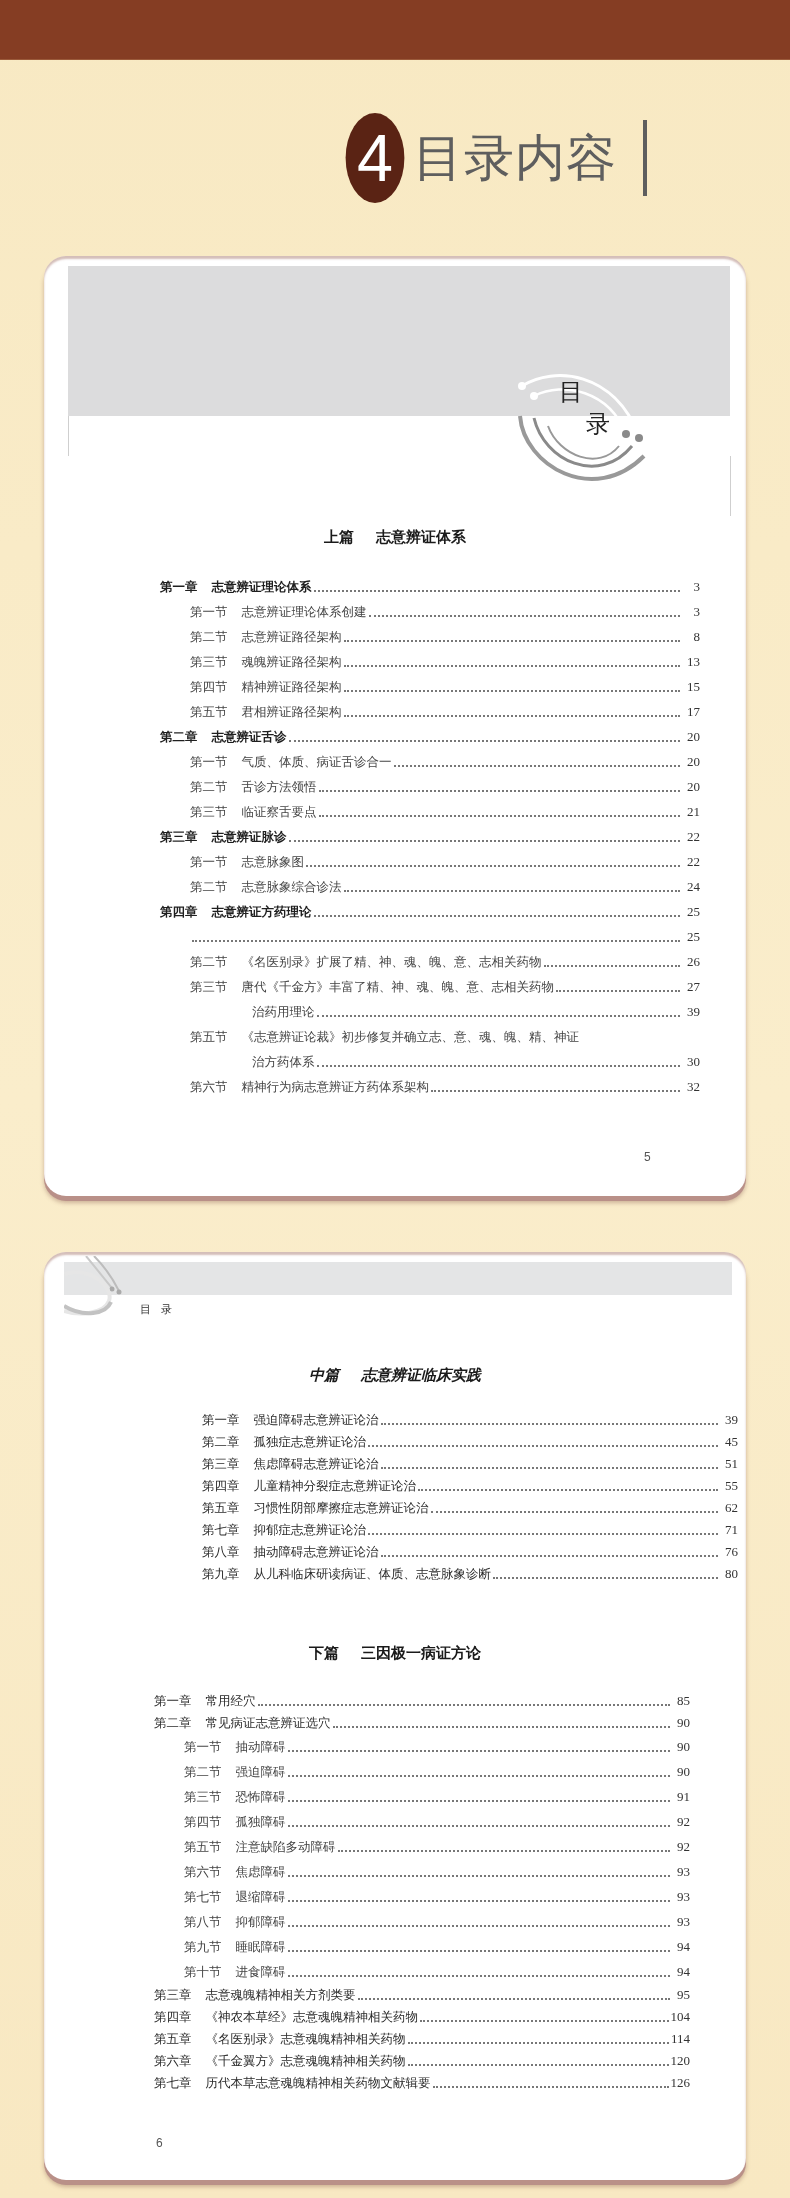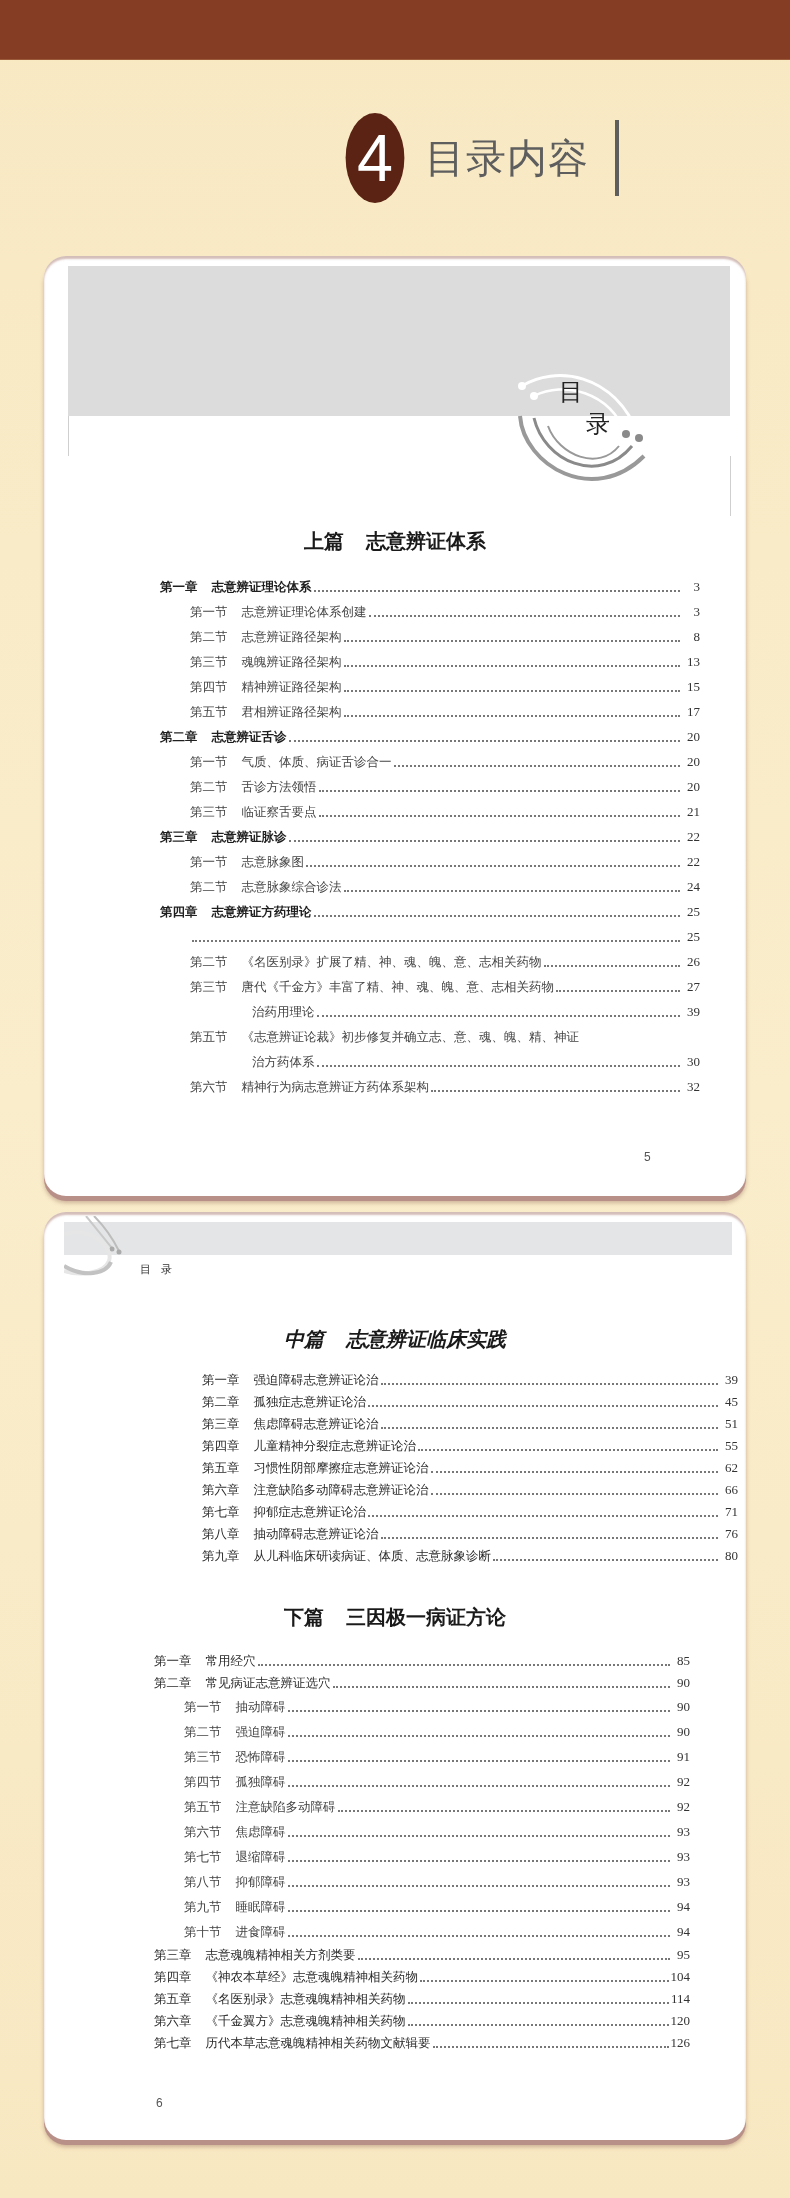--- a/index.html
+++ b/index.html
@@ -21,55 +21,55 @@
   }
   .num-badge {
     width: 60px; height: 90px; border-radius: 50%;
     background: #5a2314;
     color: #fff;
     font-family: "Liberation Sans", sans-serif;
     font-size: 66px; line-height: 90px; text-align: center;
     transform: scaleX(0.98);
   }
   .heading-text {
-    margin-left: 20px;
+    margin-left: 8px;
     font-family: "DejaVu Sans", sans-serif;
-    font-size: 40px; color: #5e5e5e; letter-spacing: 1px;
+    font-size: 50px; color: #5e5e5e; letter-spacing: 1px;
   }
   .heading-bar {
     margin-left: 26px; width: 4px; height: 76px; background: #5e5e5e;
   }
   .card {
     position: absolute; left: 44px; width: 702px;
     background: #fff;
     border-radius: 22px;
     box-shadow: 0 5px 0 #b99088, 0 7px 4px rgba(120,70,60,0.35), inset 0 3px 2px rgba(160,110,100,0.45);
     overflow: hidden;
   }
   .card1 { top: 256px; height: 940px; }
-  .card2 { top: 1212px; height: 928px; }
+  .card2 { top: 1252px; height: 928px; }
   .card1 .gray-band {
     position: absolute; left: 24px; top: 10px; width: 662px; height: 150px;
     background: #dcdcdd;
   }
   .card2 .gray-band {
     position: absolute; left: 20px; top: 10px; width: 668px; height: 33px;
     background: #e4e5e6;
   }
   .margin-line { position: absolute; background: #cfcfcf; width: 1px; }
   .mulu-logo { position: absolute; }
   .mulu-char {
     position: absolute; font-family: "DejaVu Serif", serif; color: #222; font-size: 24px;
   }
   .running-head {
     position: absolute; font-size: 11px; color: #333; letter-spacing: 10px;
   }
   .part-title {
     position: absolute; left: 0; width: 100%;
-    text-align: center; font-weight: bold; font-size: 20px; color: #1a1a1a;
+    text-align: center; font-weight: bold; font-size: 15px; color: #1a1a1a;
   }
   .part-title .gap { display: inline-block; width: 22px; }
   .toc { position: absolute; }
   .toc-row {
     position: relative; display: flex; align-items: baseline;
     height: 25px; line-height: 25px; font-size: 12.5px; color: #333;
   }
   .toc-row.chapter { font-family: "DejaVu Sans", sans-serif; font-weight: bold; color: #1f1f1f; }
   .toc-row.chapter2 { font-family: "DejaVu Sans", sans-serif; color: #2a2a2a; height: 22px; line-height: 22px; }
   .toc-row.section { padding-left: 30px; color: #444; }
@@ -261,25 +261,20 @@
         <span class="toc-label"><span class="no">第四章</span><span>儿童精神分裂症志意辨证论治</span></span>
         <span class="leader"></span>
         <span class="toc-page">55</span>
       </div>
       <div class="toc-row chapter2">
         <span class="toc-label"><span class="no">第五章</span><span>习惯性阴部摩擦症志意辨证论治</span></span>
         <span class="leader"></span>
         <span class="toc-page">62</span>
       </div>
       <div class="toc-row chapter2">
-        <span class="toc-label"><span class="no">第六章</span><span>注意缺陷多动障碍志意辨证论治</span></span>
-        <span class="leader"></span>
-        <span class="toc-page">66</span>
-      </div>
-      <div class="toc-row chapter2">
         <span class="toc-label"><span class="no">第七章</span><span>抑郁症志意辨证论治</span></span>
         <span class="leader"></span>
         <span class="toc-page">71</span>
       </div>
       <div class="toc-row chapter2">
         <span class="toc-label"><span class="no">第八章</span><span>抽动障碍志意辨证论治</span></span>
         <span class="leader"></span>
         <span class="toc-page">76</span>
       </div>
       <div class="toc-row chapter2">

